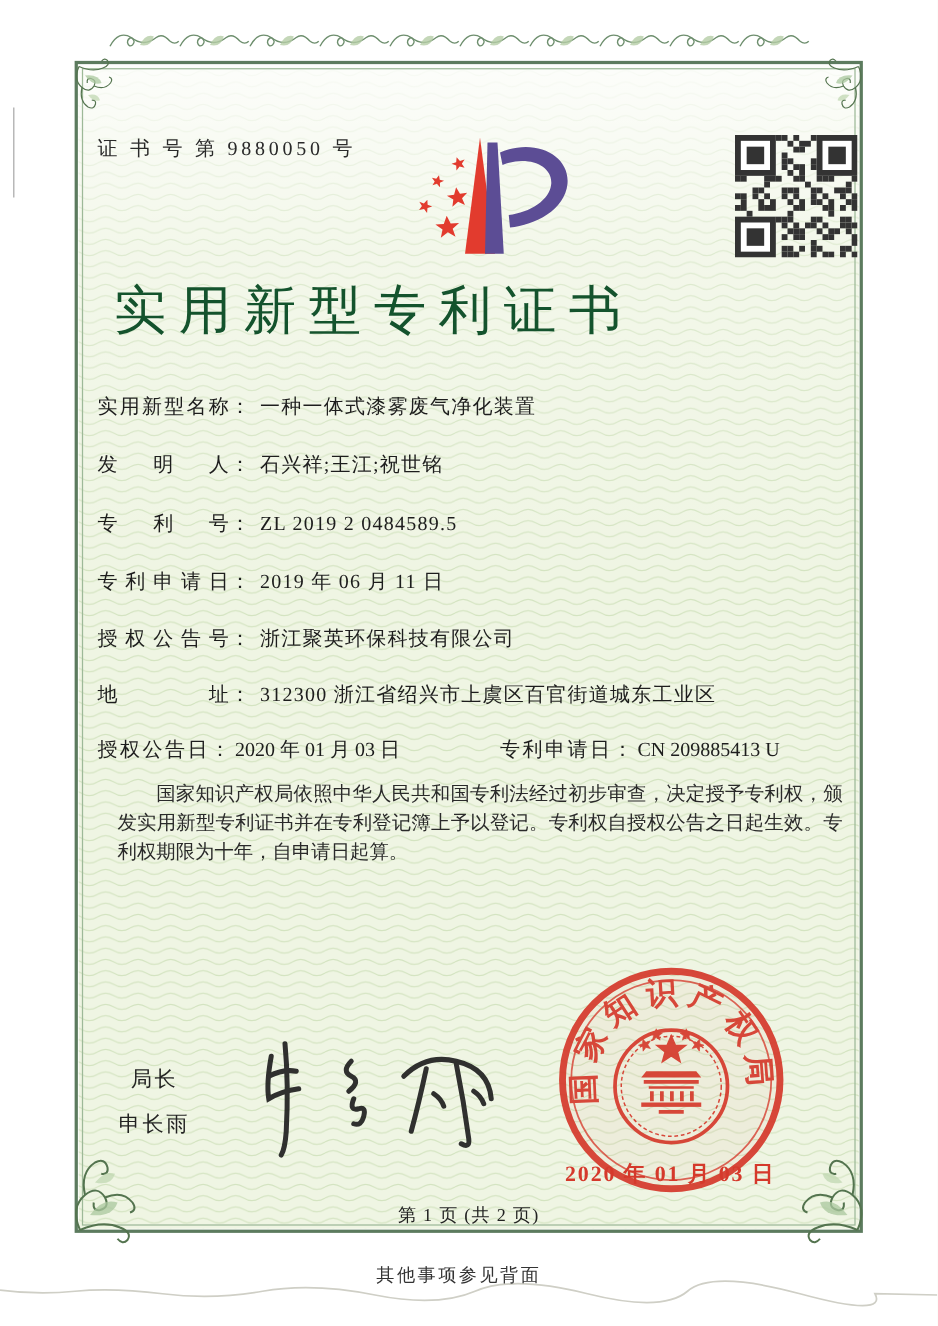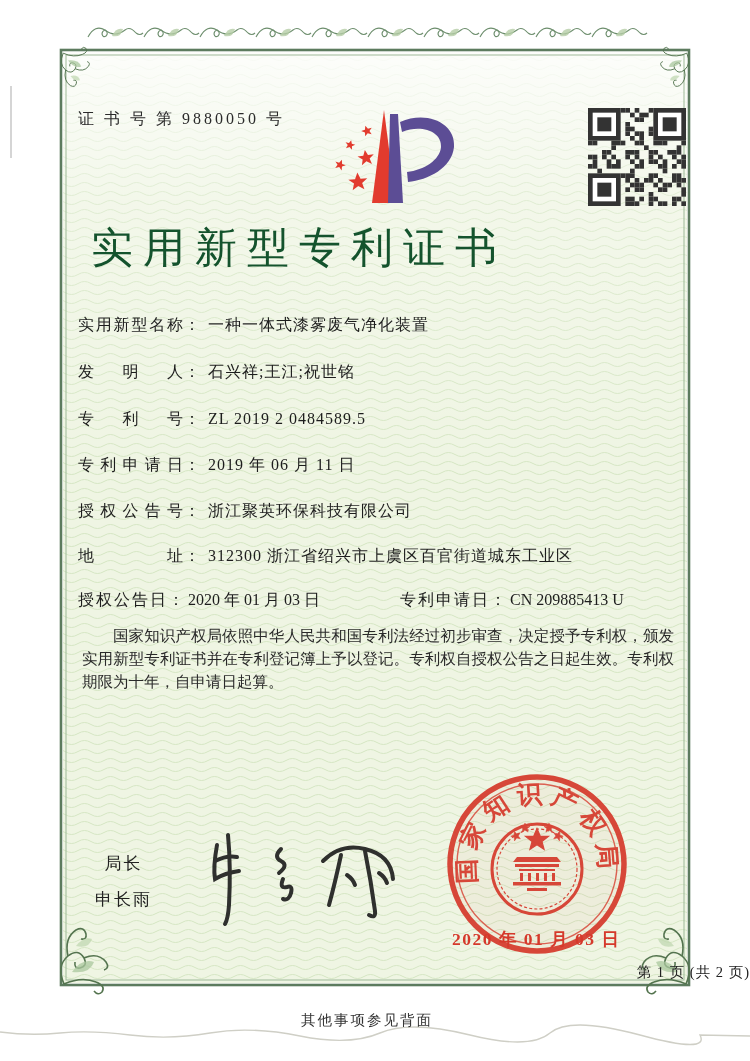--- a/index.html
+++ b/index.html
@@ -24,31 +24,31 @@
     -moz-text-align-last:justify;vertical-align:top;letter-spacing:1px;}
   .fcolon{display:inline-block;margin-right:8px;}
   .fvalue{letter-spacing:1px;}
   .f0{top:303px}.f1{top:350px}.f2{top:397px}.f3{top:443px}.f4{top:489px}.f5{top:534px}
   .grant-row{position:absolute;left:78px;top:578px;font-size:16px;white-space:nowrap;}
   .grant-2{position:absolute;left:322px;top:0;}
   .glabel{letter-spacing:2px;}
 
   .paras{position:absolute;left:78px;top:612px;width:596px;font-size:15.5px;
     line-height:23px;color:#2a2a2a;text-align:justify;}
-  .paras p{margin:0 0 1px 4px;text-indent:2em;}
+  .paras p{margin:0 0 1px 16px;text-indent:2em;}
 
   .director{position:absolute;left:95px;top:840px;font-size:17px;letter-spacing:2px;color:#222;text-align:center;}
   .director div{margin-bottom:13px;}
   .signature{position:absolute;left:195px;top:815px;width:215px;height:110px;}
 
   .seal{position:absolute;left:443px;top:758px;width:188px;height:188px;opacity:.92;}
   .seal-date{position:absolute;left:452px;top:915px;font-size:17.5px;color:#d5392b;
     letter-spacing:1.5px;font-weight:bold;white-space:nowrap;}
 
-  .page-info{position:absolute;left:0;top:951px;width:750px;text-align:right;
+  .page-info{position:absolute;left:0;top:951px;width:750px;text-align:center;
     font-size:14.5px;letter-spacing:1px;color:#222;}
   .back-note{position:absolute;left:0;top:999px;width:734px;text-align:center;
     font-size:14.5px;letter-spacing:2px;color:#333;}
 </style>
 </head>
 <body>
 
 <div class="page">
 
   <svg class="frame-svg" width="750" height="1061" viewBox="0 0 750 1061">

